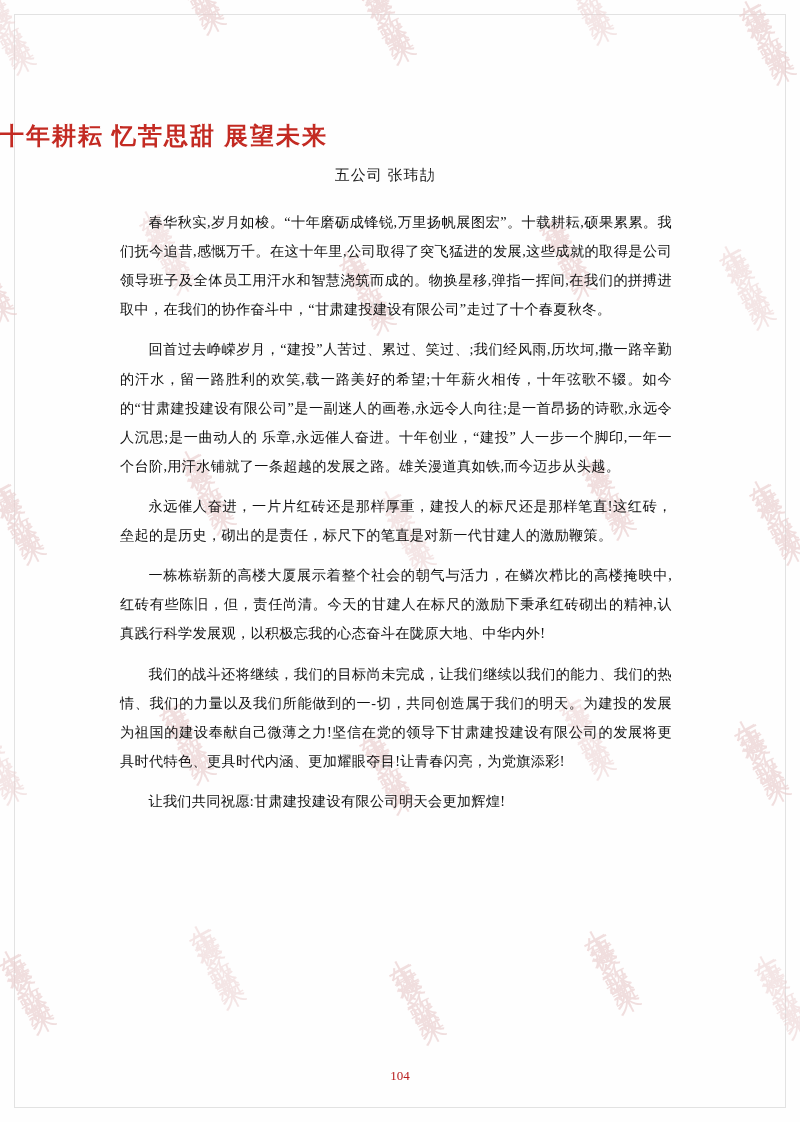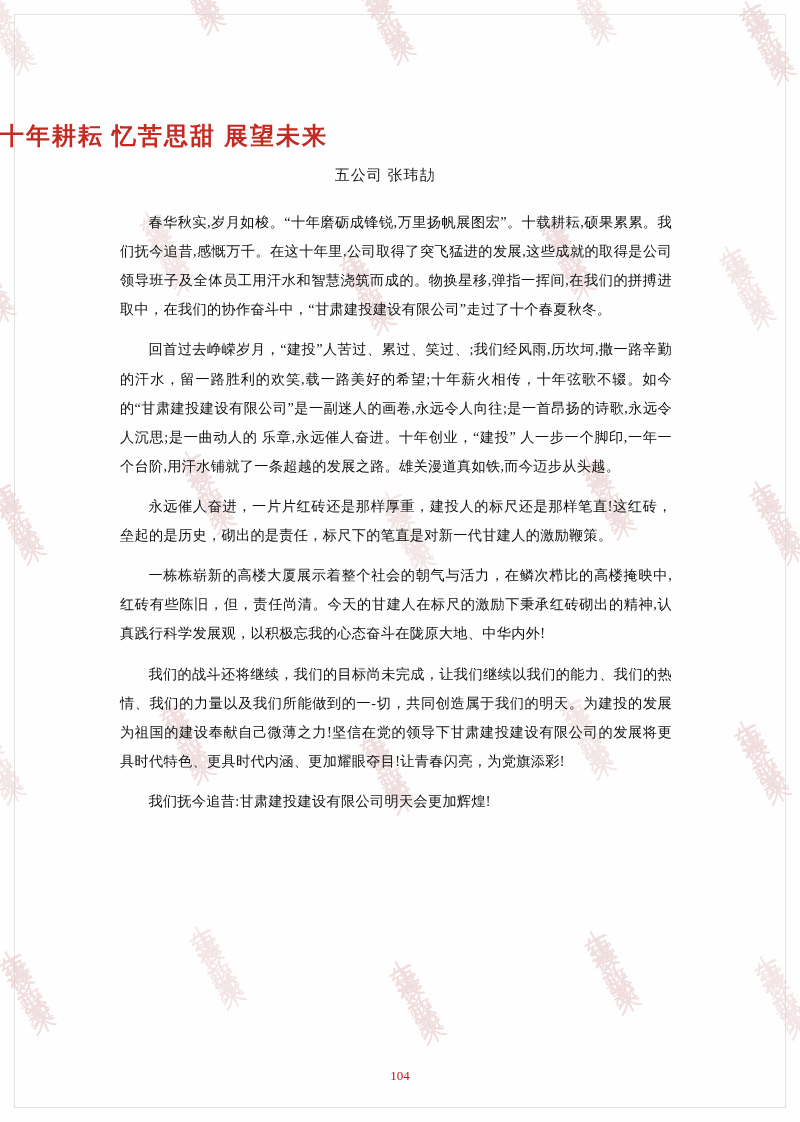--- a/index.html
+++ b/index.html
@@ -151,18 +151,18 @@
     <div id="title">十年耕耘 忆苦思甜 展望未来</div>
 
     <div id="byline">五公司  张玮劼</div>
 
     <div id="body">
         <p>春华秋实,岁月如梭。“十年磨砺成锋锐,万里扬帆展图宏”。十载耕耘,硕果累累。我们抚今追昔,感慨万千。在这十年里,公司取得了突飞猛进的发展,这些成就的取得是公司领导班子及全体员工用汗水和智慧浇筑而成的。物换星移,弹指一挥间,在我们的拼搏进取中，在我们的协作奋斗中，“甘肃建投建设有限公司”走过了十个春夏秋冬。</p>
         <p>回首过去峥嵘岁月，“建投”人苦过、累过、笑过、;我们经风雨,历坎坷,撒一路辛勤的汗水，留一路胜利的欢笑,载一路美好的希望;十年薪火相传，十年弦歌不辍。如今的“甘肃建投建设有限公司”是一副迷人的画卷,永远令人向往;是一首昂扬的诗歌,永远令人沉思;是一曲动人的 乐章,永远催人奋进。十年创业，“建投” 人一步一个脚印,一年一个台阶,用汗水铺就了一条超越的发展之路。雄关漫道真如铁,而今迈步从头越。</p>
         <p>永远催人奋进，一片片红砖还是那样厚重，建投人的标尺还是那样笔直!这红砖，垒起的是历史，砌出的是责任，标尺下的笔直是对新一代甘建人的激励鞭策。</p>
         <p>一栋栋崭新的高楼大厦展示着整个社会的朝气与活力，在鳞次栉比的高楼掩映中,红砖有些陈旧，但，责任尚清。今天的甘建人在标尺的激励下秉承红砖砌出的精神,认真践行科学发展观，以积极忘我的心态奋斗在陇原大地、中华内外!</p>
         <p>我们的战斗还将继续，我们的目标尚未完成，让我们继续以我们的能力、我们的热情、我们的力量以及我们所能做到的一-切，共同创造属于我们的明天。为建投的发展为祖国的建设奉献自己微薄之力!坚信在党的领导下甘肃建投建设有限公司的发展将更具时代特色、更具时代内涵、更加耀眼夺目!让青春闪亮，为党旗添彩!</p>
-        <p>我们抚今追昔:甘肃建投建设有限公司明天会更加辉煌!</p>
+        <p>让我们共同祝愿:甘肃建投建设有限公司明天会更加辉煌!</p>
       </div>
 
     <div id="pagenum">104</div>
   </div>
 </div>
 
 </body></html>

